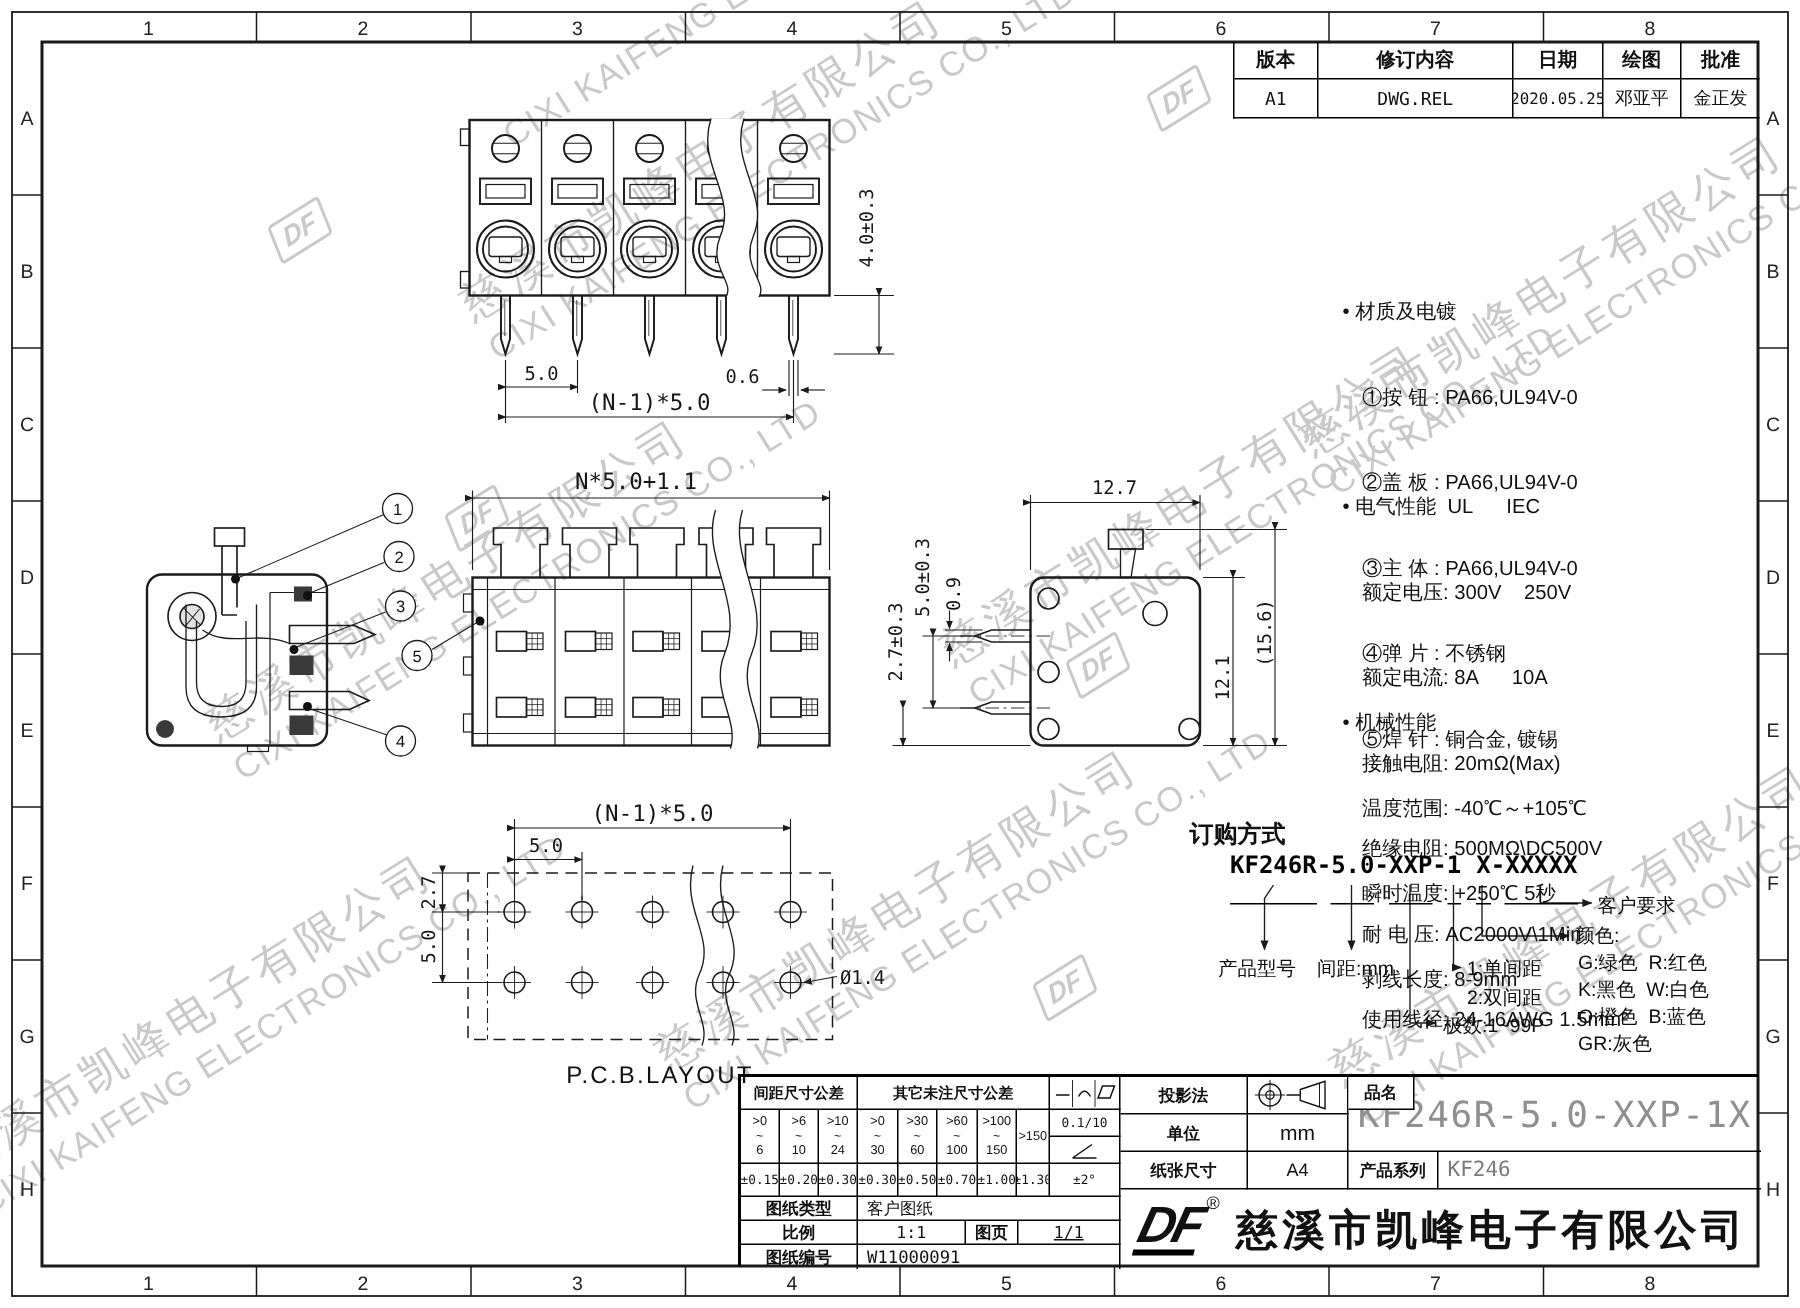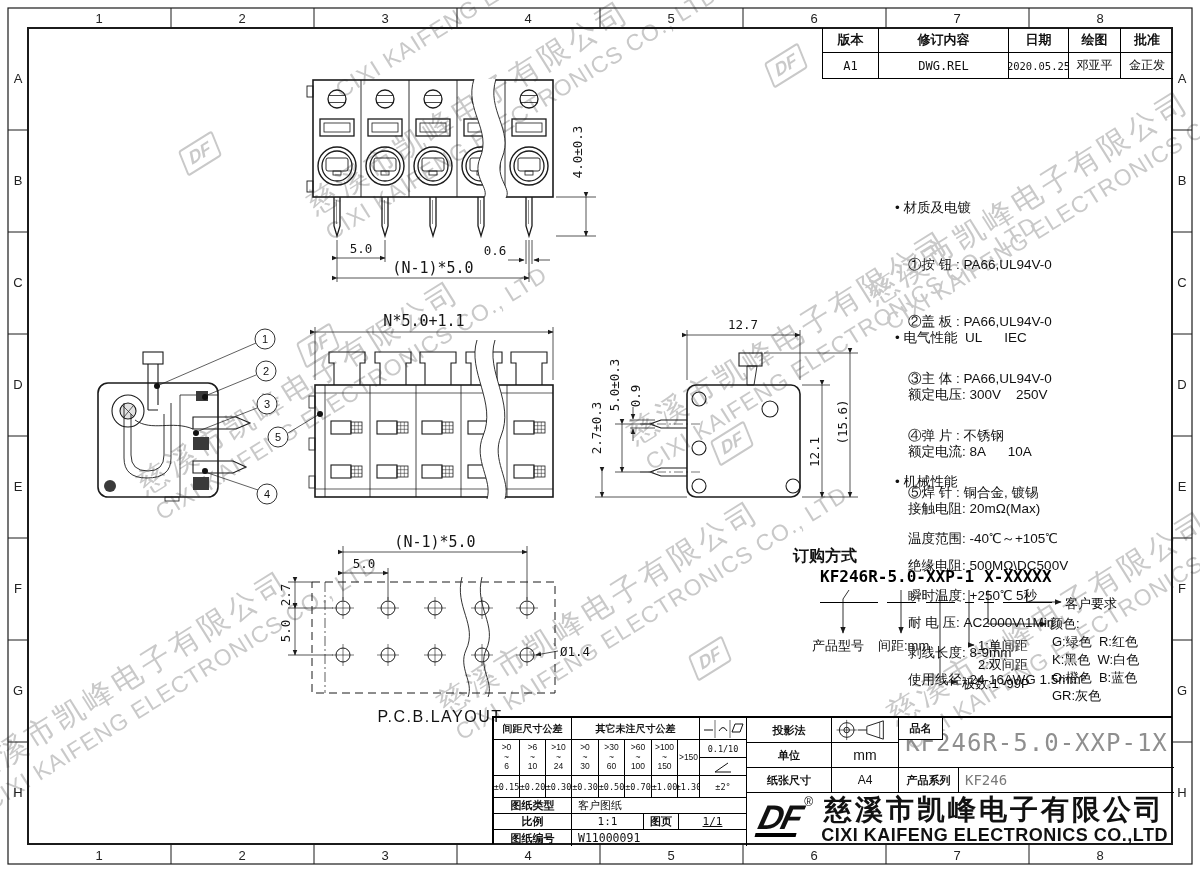--- a/index.html
+++ b/index.html
@@ -522,18 +522,17 @@
     <div class="cell lab" style="left:405px;top:50px;width:60px;height:25px;">产品系列</div>
     <div class="cell nl" style="left:465px;top:50px;width:215px;height:25px;border-right:none;">
       <span class="seriesval">KF246</span>
     </div>
 
     <div class="company">
       <span class="df-logo">DF</span>
       <span class="reg">®</span>
       <span class="cnames">
         <div class="cname-cn">慈溪市凯峰电子有限公司</div>
-        <div class="cname-en">CIXI KAIFENG ELECTRONICS CO.,LTD</div>
       </span>
     </div>
   </div>
 
 </div>
 
 </body></html>

